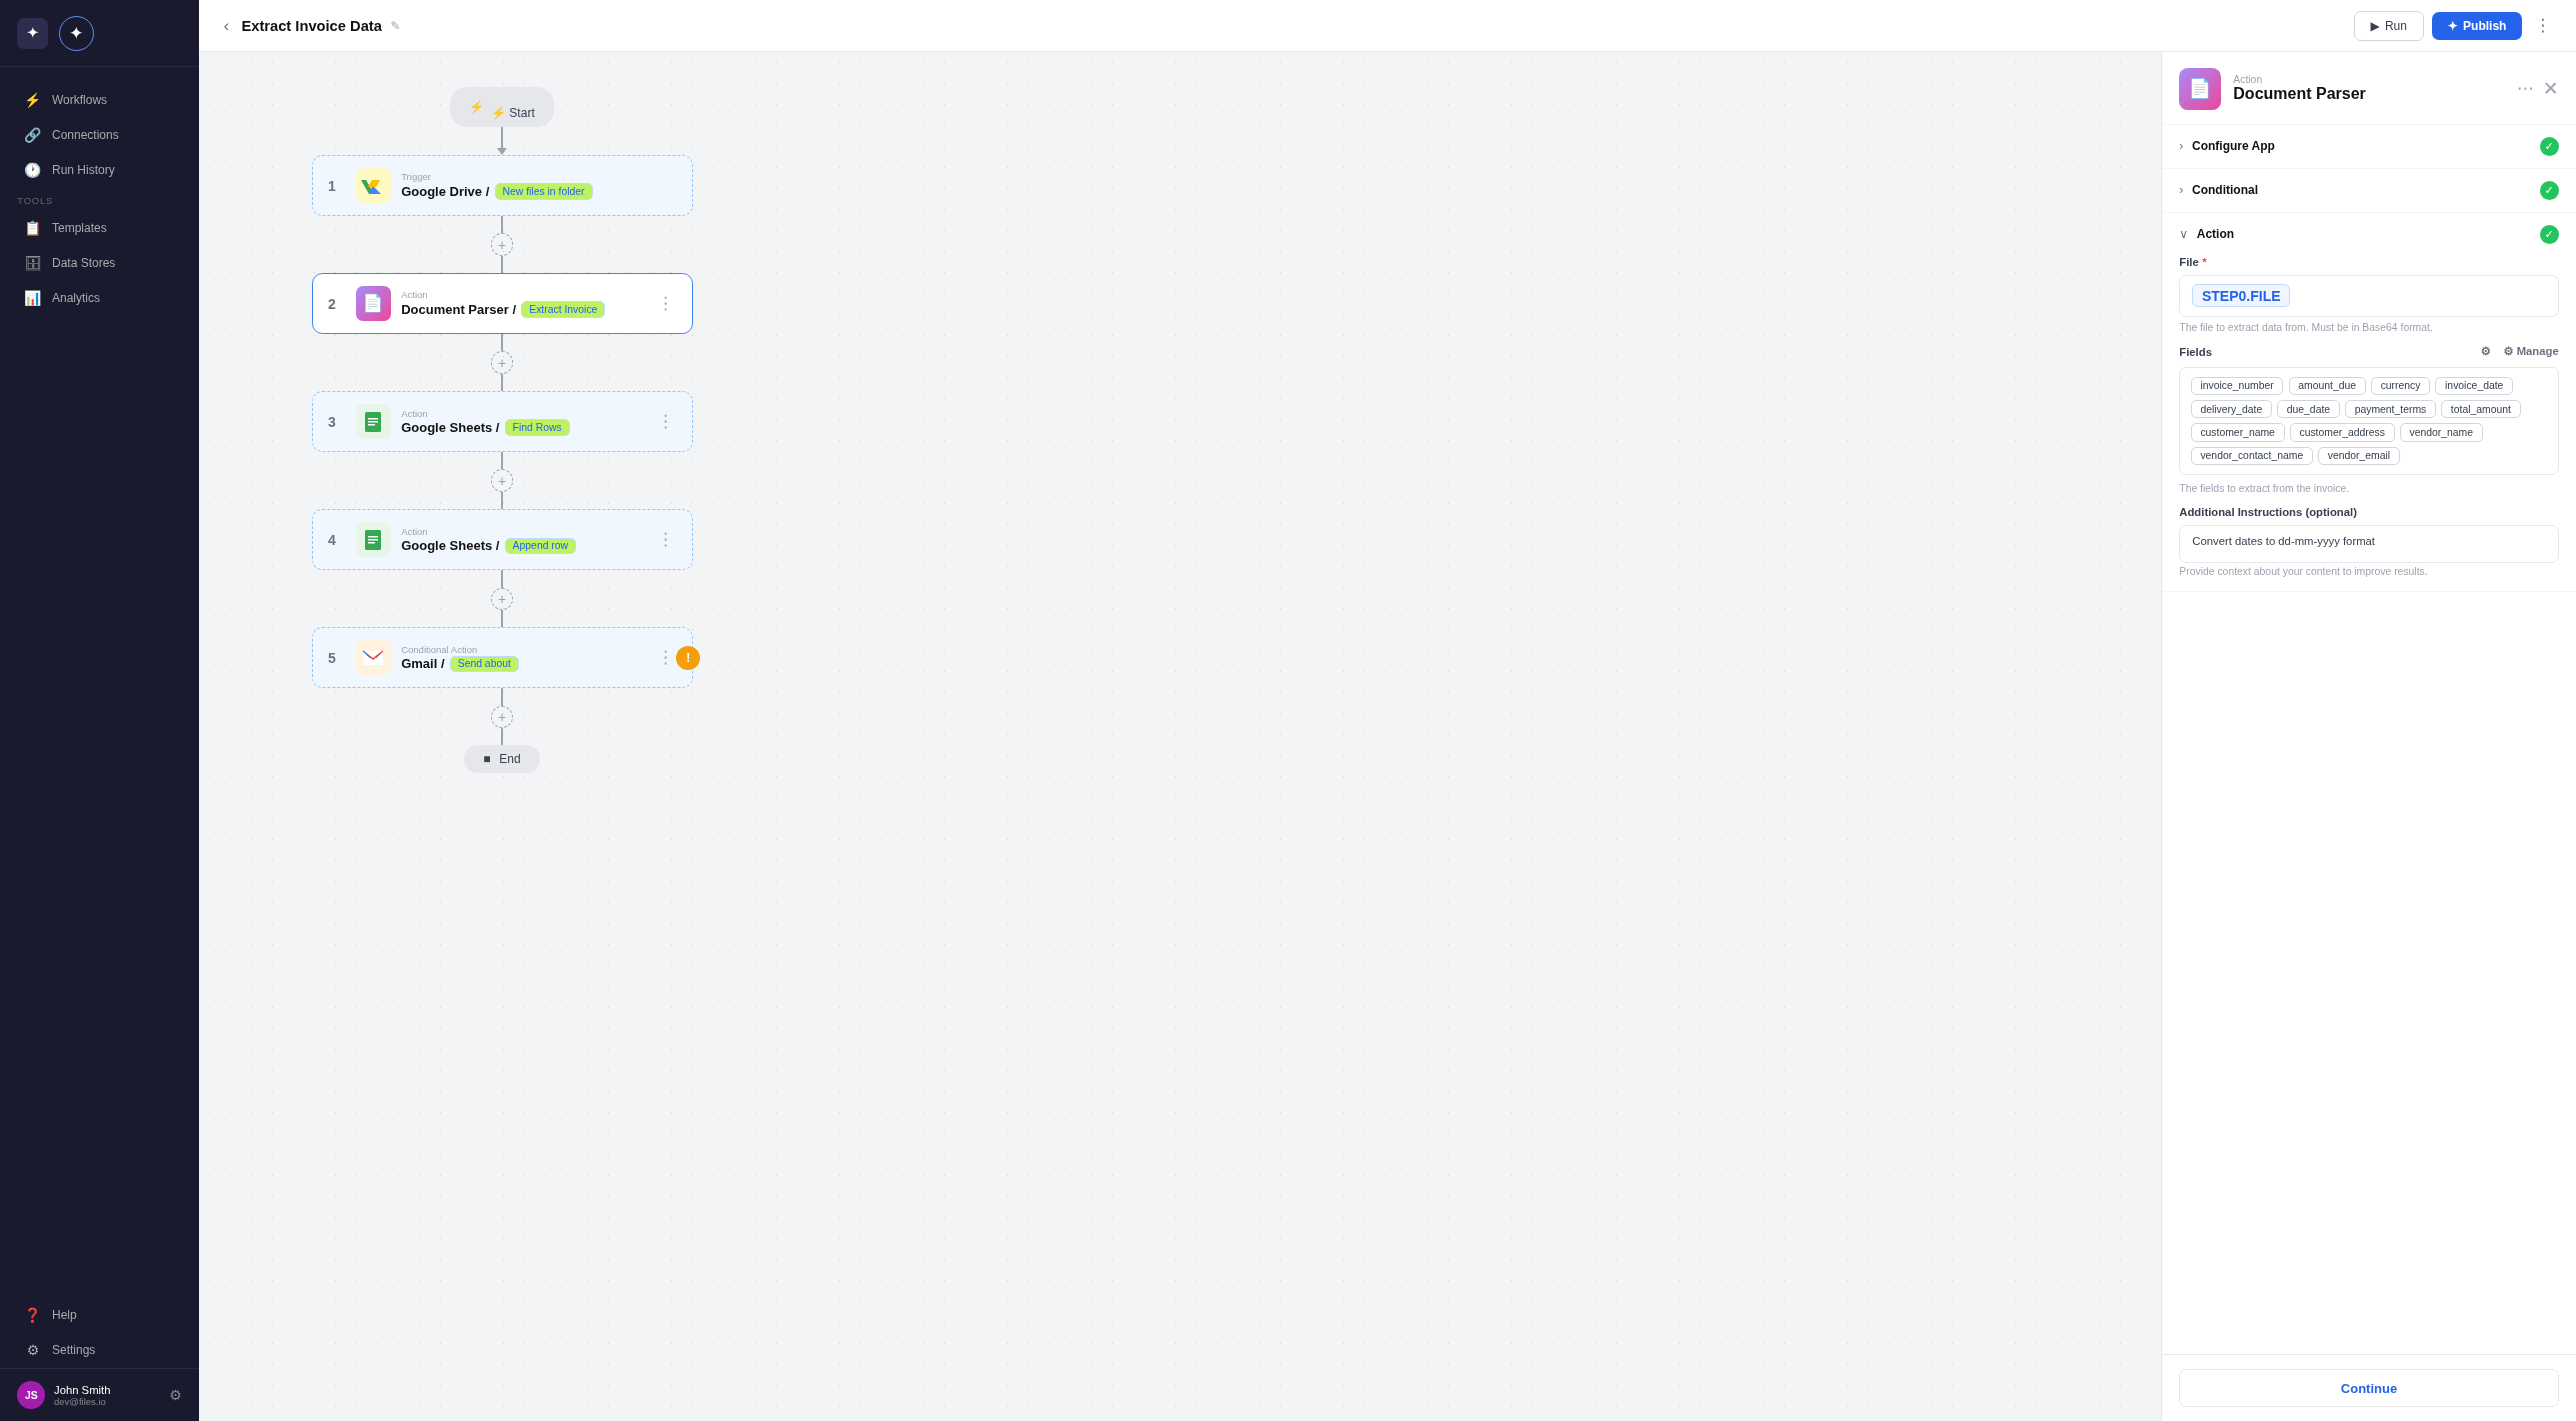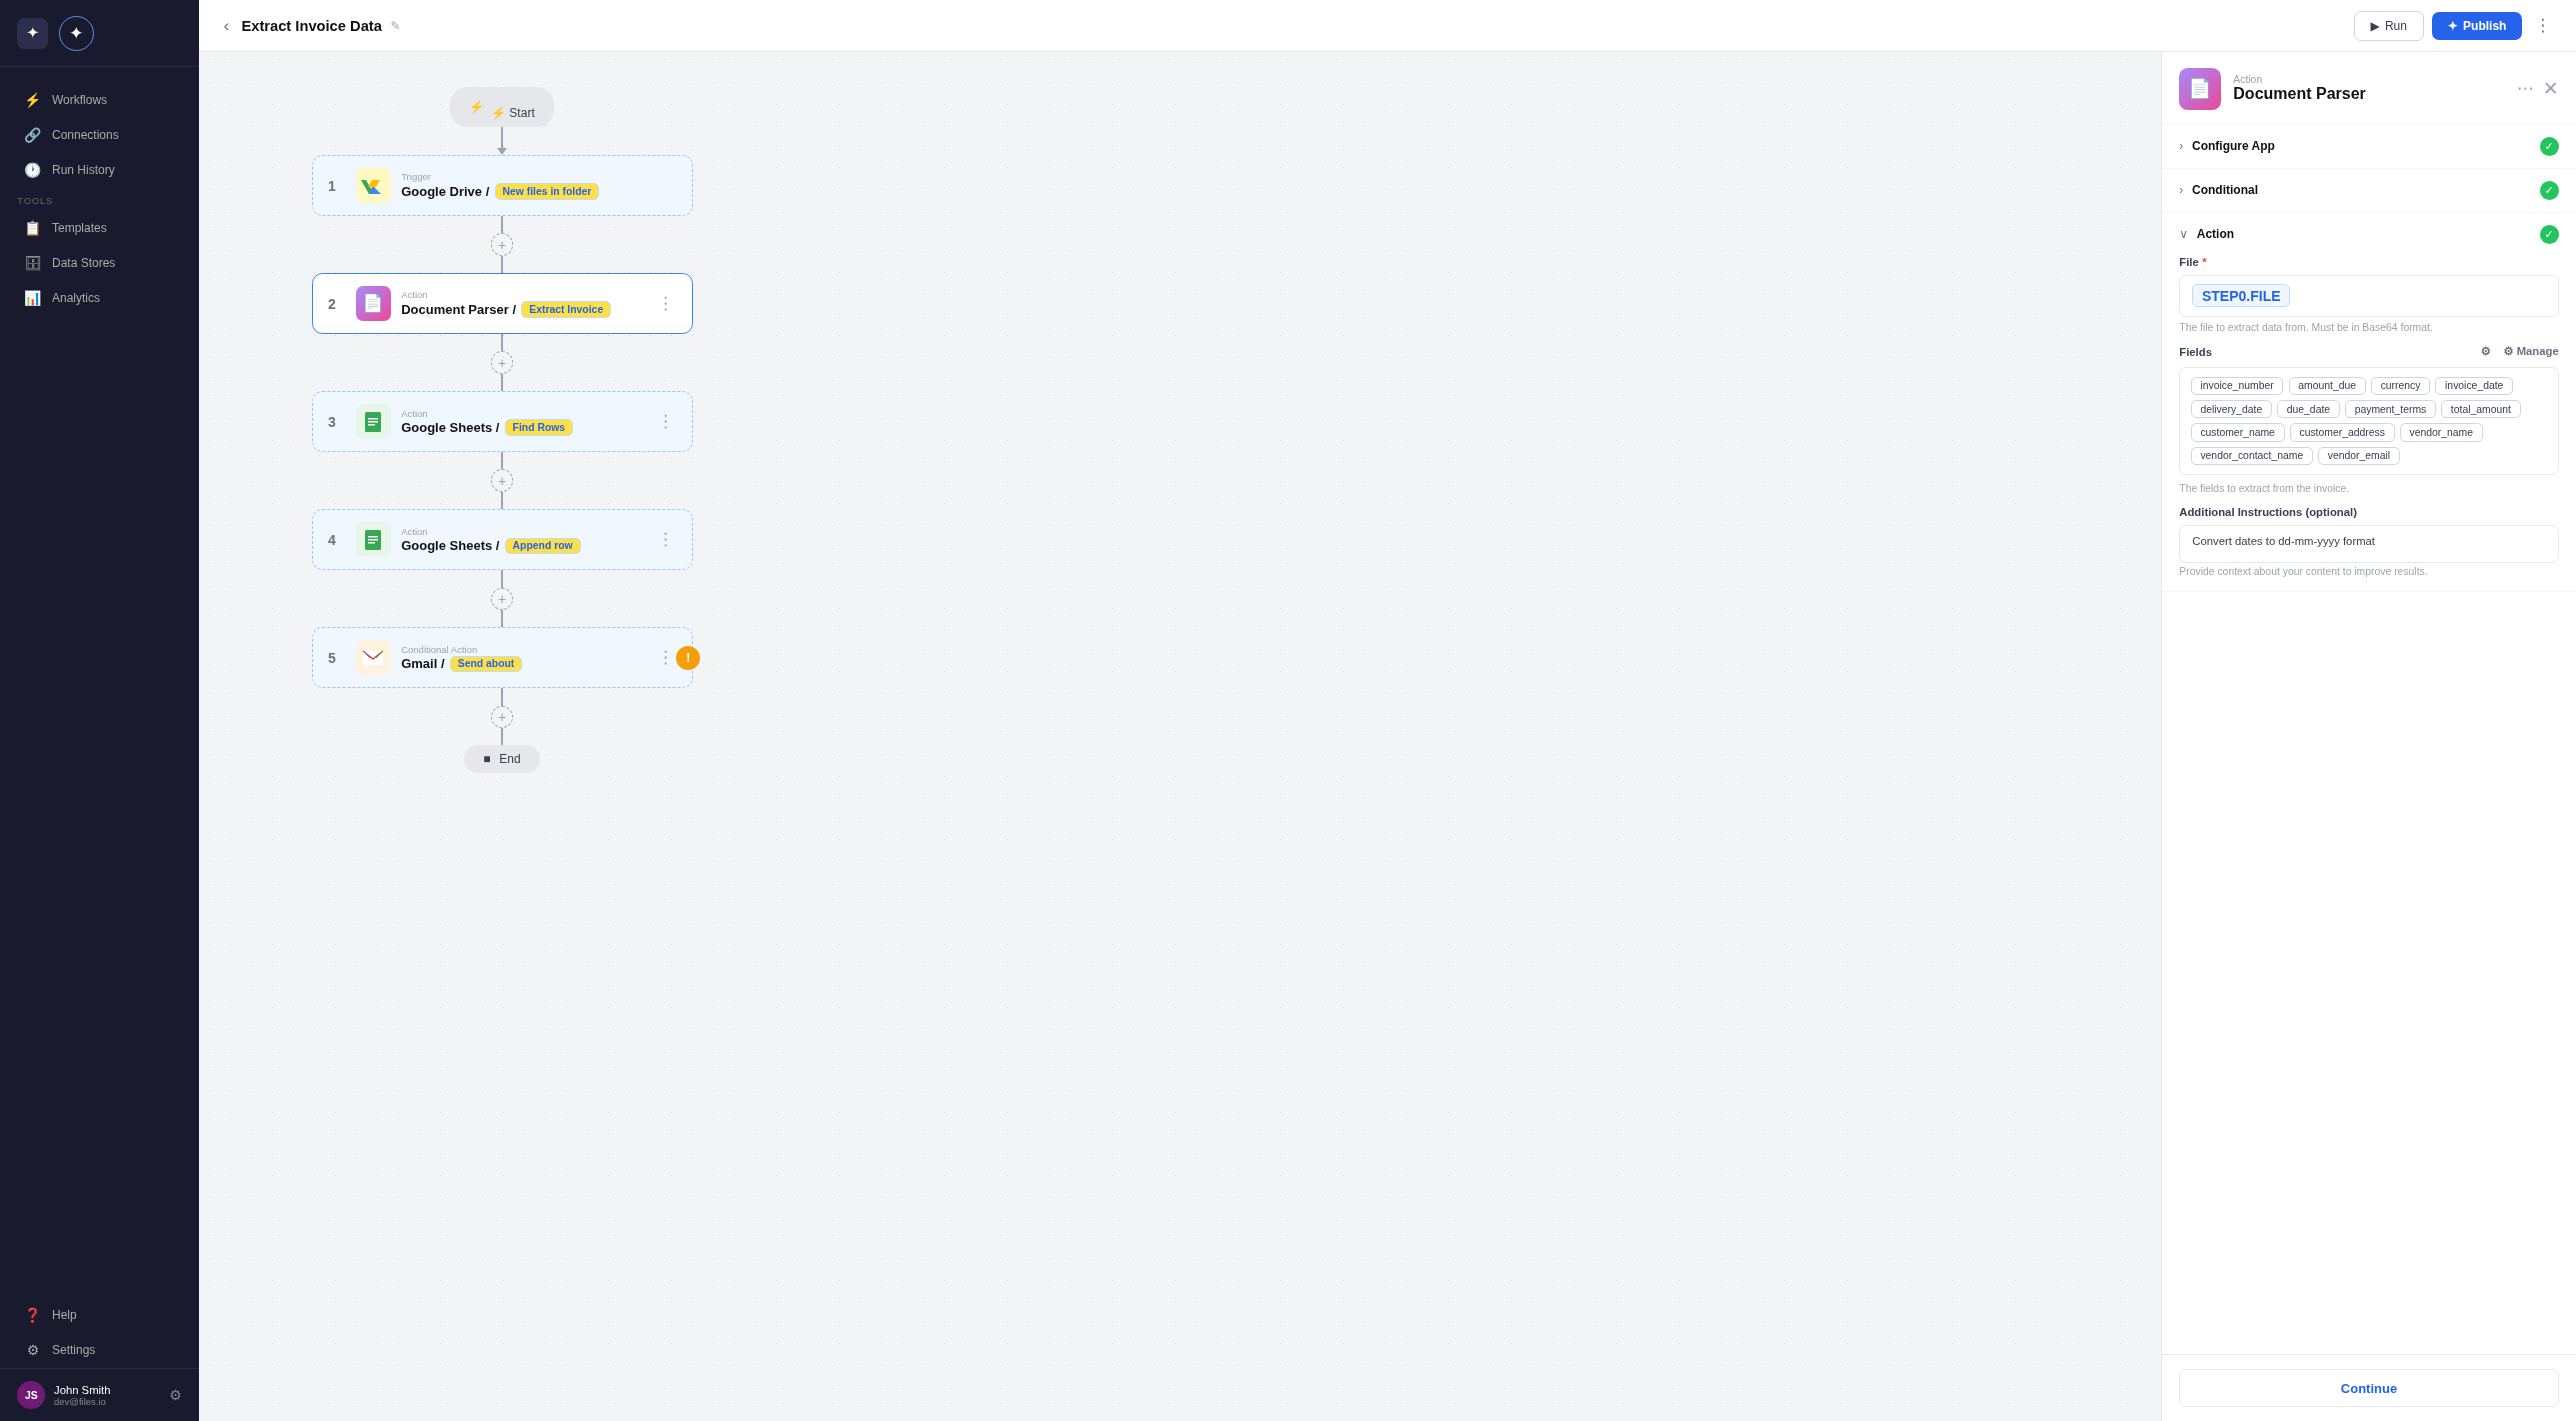--- a/index.html
+++ b/index.html
@@ -54,21 +54,21 @@
       padding: 7px 17.3px 3.5px;
     }
     .sidebar-footer {
       border-top: 0.9px solid rgba(255,255,255,0.08);
       padding: 12px 17.3px;
       display: flex; align-items: center; justify-content: space-between;
     }
     .user-info { display: flex; align-items: center; gap: 8.7px; }
     .user-avatar {
       width: 28px; height: 28px;
-      background: #701a75;
+      background: #a21caf;
       border-radius: 50%;
       display: flex; align-items: center; justify-content: center;
       font-size: 10.4px; font-weight: 700; color: #fff;
     }
     .user-name { font-size: 11.3px; color: #fff; font-weight: 500; }
     .user-email { font-size: 9.5px; color: #888; }
     .settings-icon { color: #888; cursor: pointer; font-size: 14px; }
 
     
     .main { flex: 1; display: flex; flex-direction: column; overflow: hidden; }
@@ -169,25 +169,25 @@
       border-radius: 7px;
       display: flex; align-items: center; justify-content: center;
       font-size: 19px;
       flex-shrink: 0;
     }
     .node-content { flex: 1; min-width: 0; }
     .node-type { font-size: 9.5px; color: #9ca3af; font-weight: 400; margin-bottom: 0.9px; }
     .node-name-row { display: flex; align-items: center; gap: 5.2px; flex-wrap: wrap; }
     .node-name { font-size: 13px; font-weight: 600; color: #111; }
     .node-badge {
-      background: #fde047;
+      background: #bef264;
       border: 0.9px solid #bfdbfe;
       border-radius: 5.2px;
       padding: 1.7px 7px;
-      font-size: 10.4px; color: #2563eb; font-weight: 700;
+      font-size: 10.4px; color: #2563eb; font-weight: 400;
     }
     .node-menu { color: #9ca3af; cursor: pointer; font-size: 17.3px; padding: 1.7px; }
     .node-warning {
       width: 24px; height: 24px;
       background: #f59e0b;
       border-radius: 50%;
       display: flex; align-items: center; justify-content: center;
       color: #fff; font-size: 12px; font-weight: 700;
       position: absolute; right: -8.7px; top: 50%; transform: translateY(-50%);
     }

